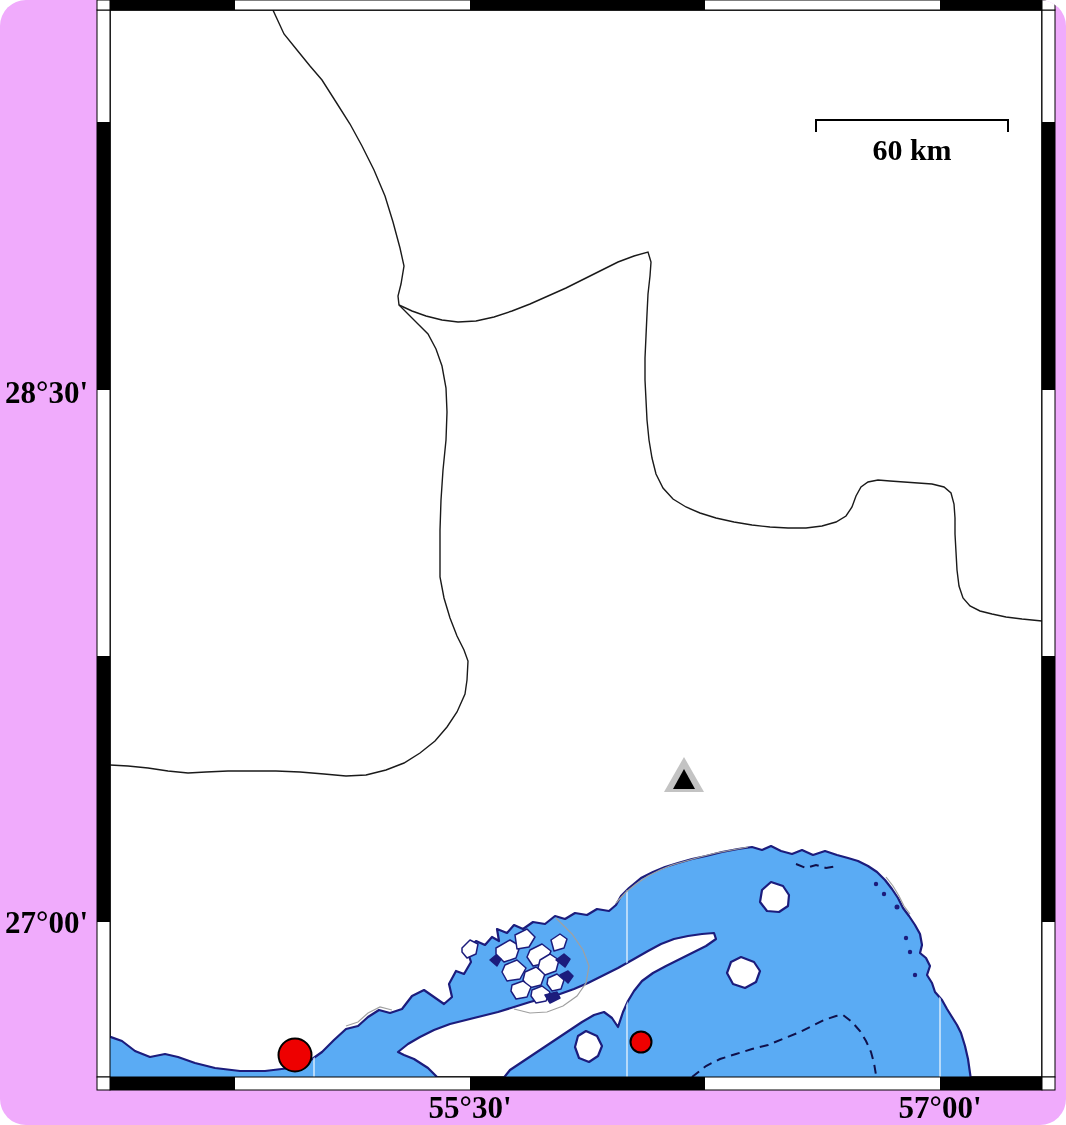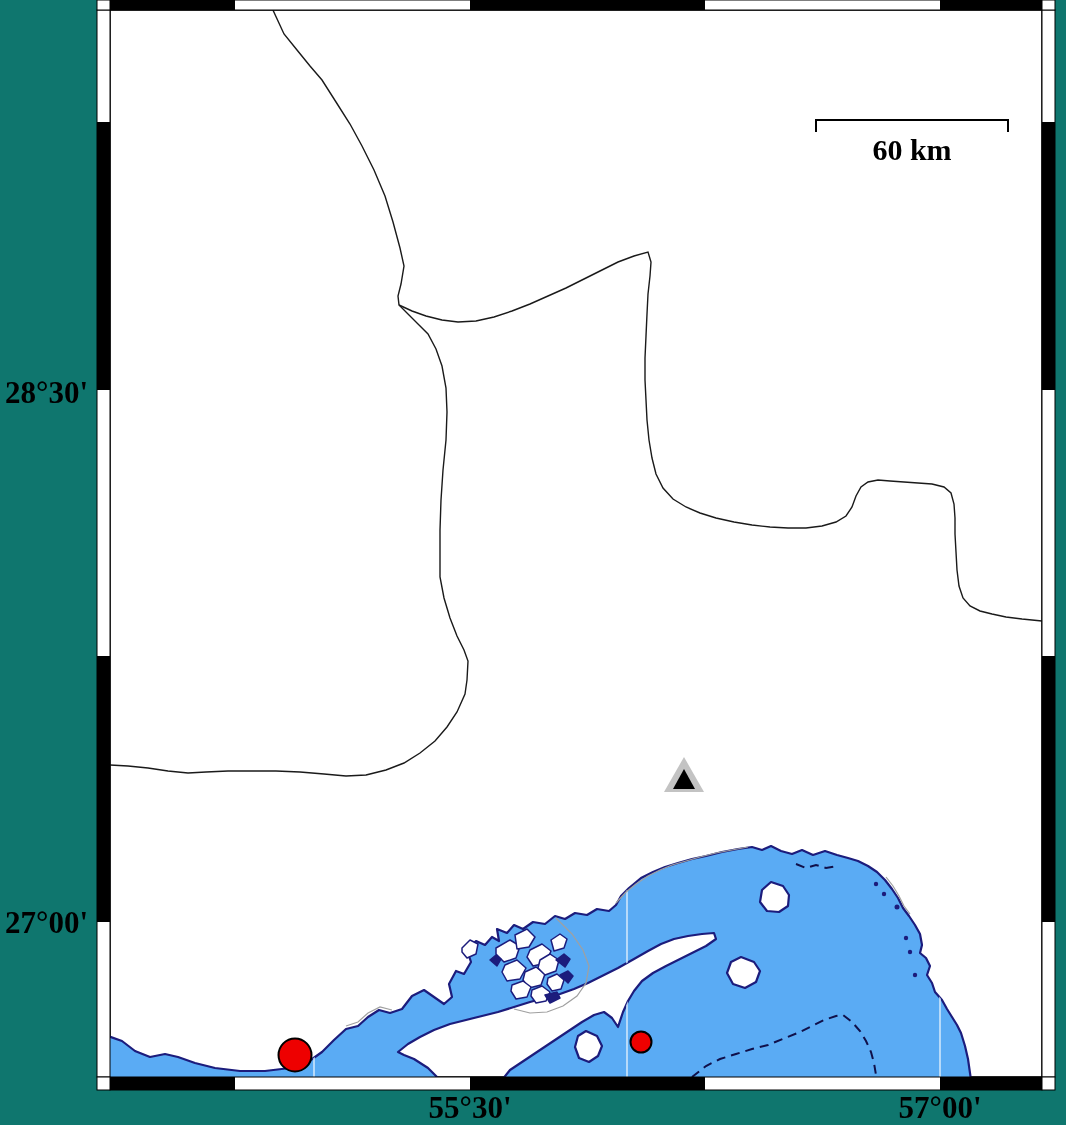--- a/index.html
+++ b/index.html
@@ -1,17 +1,17 @@
 <!DOCTYPE html>
 <html><head>
 <meta charset="utf-8">
 <style>
   html,body{margin:0;padding:0;background:#ffffff;}
-  .figure{position:relative;width:1066px;height:1125px;background:#0f766e;overflow:hidden;
-          font-family:"Liberation Serif","DejaVu Serif",serif;}
+  .figure{position:relative;width:1066px;height:1125px;background:#f0abfc;overflow:hidden;
+          font-family:"Liberation Serif","DejaVu Serif",serif;border-radius:26px;}
   svg{position:absolute;left:0;top:0;}
   text{font-family:"Liberation Serif","DejaVu Serif",serif;font-weight:bold;fill:#000;}
   .coord{font-size:31px;}
   .scale{font-size:30px;}
 </style>
 </head>
 <body>
 
 <div class="figure">
 <svg width="1066" height="1125" viewBox="0 0 1066 1125">

